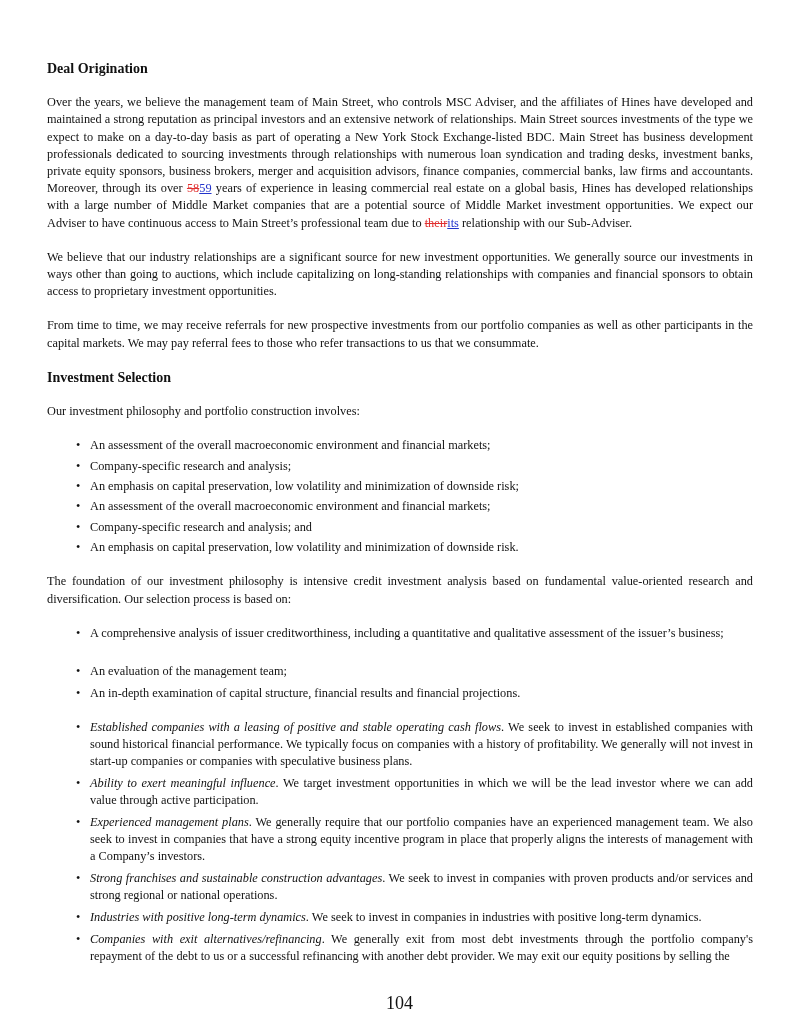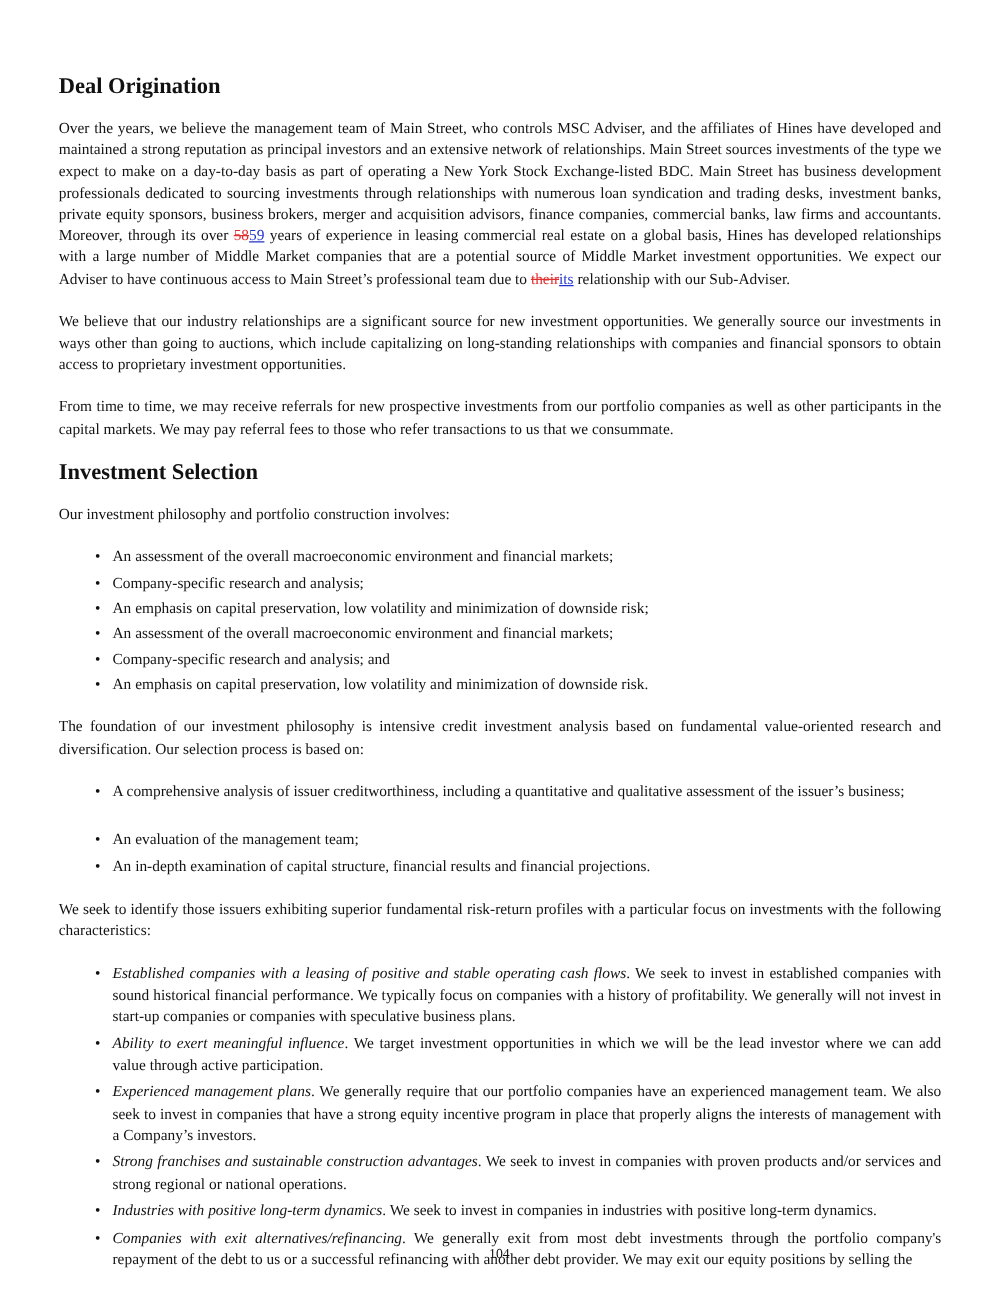--- a/index.html
+++ b/index.html
@@ -13,21 +13,21 @@
       font-size: 12.3px;
       line-height: 17.2px;
     }
     .page {
       position: absolute;
       left: 47px;
       top: 60px;
       width: 706px;
     }
     h2 {
-      font-size: 18px;
+      font-size: 14px;
       font-weight: bold;
       margin: 0 0 17px 0;
       line-height: 17.2px;
     }
     p {
       margin: 16px 0 17px 0;
       text-align: justify;
     }
     ul {
       list-style: none;
@@ -52,21 +52,21 @@
     ul.spaced li.gap-after { margin-bottom: 21px; }
     .del { color: #e03030; text-decoration: line-through; }
     .ins { color: #2233cc; text-decoration: underline; }
     em { font-style: italic; }
     .page-number {
       position: absolute;
       left: 0;
       right: 0;
       top: 995px;
       text-align: center;
-      font-size: 11px;
+      font-size: 18px;
     }
   </style>
 </head>
 <body>
 
 <div class="page">
 
   <h2>Deal Origination</h2>
 
   <p><span>Over the years, we believe the management team of Main Street, who controls MSC Adviser, and the affiliates of Hines have developed and maintained a strong reputation as principal investors and an extensive network of relationships. Main Street sources investments of the type we expect to make on a day-to-day basis as part of operating a New York Stock Exchange-listed BDC. Main Street has business development professionals dedicated to sourcing investments through relationships with numerous loan syndication and trading desks, investment banks, private equity sponsors, business brokers, merger and acquisition advisors, finance companies, commercial banks, law firms and accountants. Moreover, through its over </span><span class="del" style="color: rgb(224, 48, 48);">58</span><span class="ins" style="color: rgb(34, 51, 204);">59</span><span> years of experience in leasing commercial real estate on a global basis, Hines has developed relationships with a large number of Middle Market companies that are a potential source of Middle Market investment opportunities. We expect our Adviser to have continuous access to Main Street’s professional team due to </span><span class="del" style="color: rgb(224, 48, 48);">their</span><span class="ins" style="color: rgb(34, 51, 204);">its</span><span> relationship with our Sub-Adviser.</span></p>
@@ -89,21 +89,20 @@
   </ul>
 
   <p>The foundation of our investment philosophy is intensive credit investment analysis based on fundamental value-oriented research and diversification. Our selection process is based on:</p>
 
   <ul class="spaced">
     <li class="gap-after">A comprehensive analysis of issuer creditworthiness, including a quantitative and qualitative assessment of the issuer’s business;</li>
     <li>An evaluation of the management team;</li>
     <li>An in-depth examination of capital structure, financial results and financial projections.</li>
   </ul>
 
-  <p>We seek to identify those issuers exhibiting superior fundamental risk-return profiles with a particular focus on investments with the following characteristics:</p>
 
   <ul class="spaced">
     <li><em>Established companies with a leasing of positive and stable operating cash flows</em><span>. We seek to invest in established companies with sound historical financial performance. We typically focus on companies with a history of profitability. We generally will not invest in start-up companies or companies with speculative business plans.</span></li>
     <li><em>Ability to exert meaningful influence</em><span>. We target investment opportunities in which we will be the lead investor where we can add value through active participation.</span></li>
     <li><em>Experienced management plans</em><span>. We generally require that our portfolio companies have an experienced management team. We also seek to invest in companies that have a strong equity incentive program in place that properly aligns the interests of management with a Company’s investors.</span></li>
     <li><em>Strong franchises and sustainable construction advantages</em><span>. We seek to invest in companies with proven products and/or services and strong regional or national operations.</span></li>
     <li><em>Industries with positive long-term dynamics</em><span>. We seek to invest in companies in industries with positive long-term dynamics.</span></li>
     <li><em>Companies with exit alternatives/refinancing</em><span>. We generally exit from most debt investments through the portfolio company's repayment of the debt to us or a successful refinancing with another debt provider. We may exit our equity positions by selling the</span></li>
   </ul>
 

